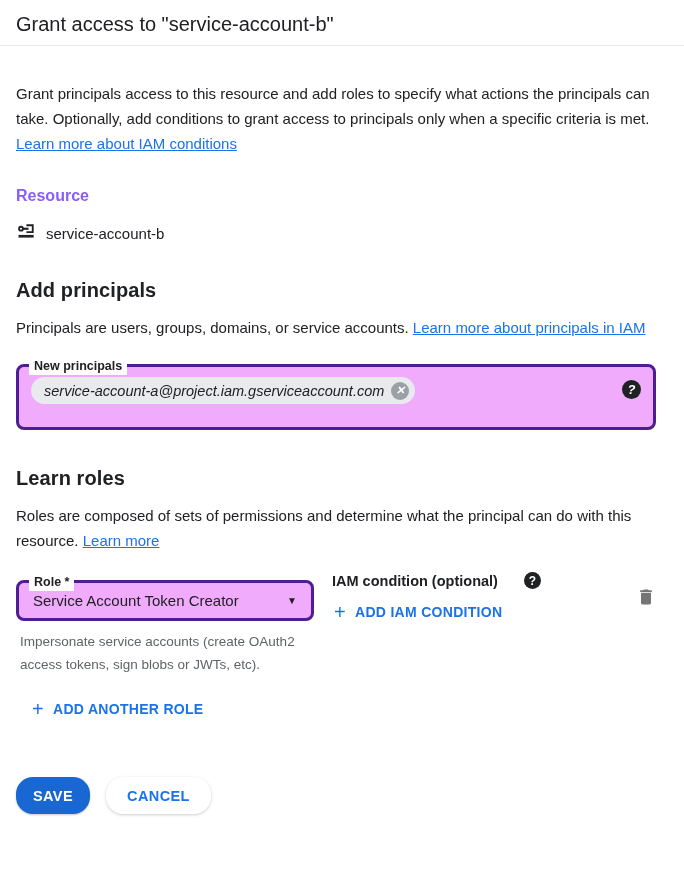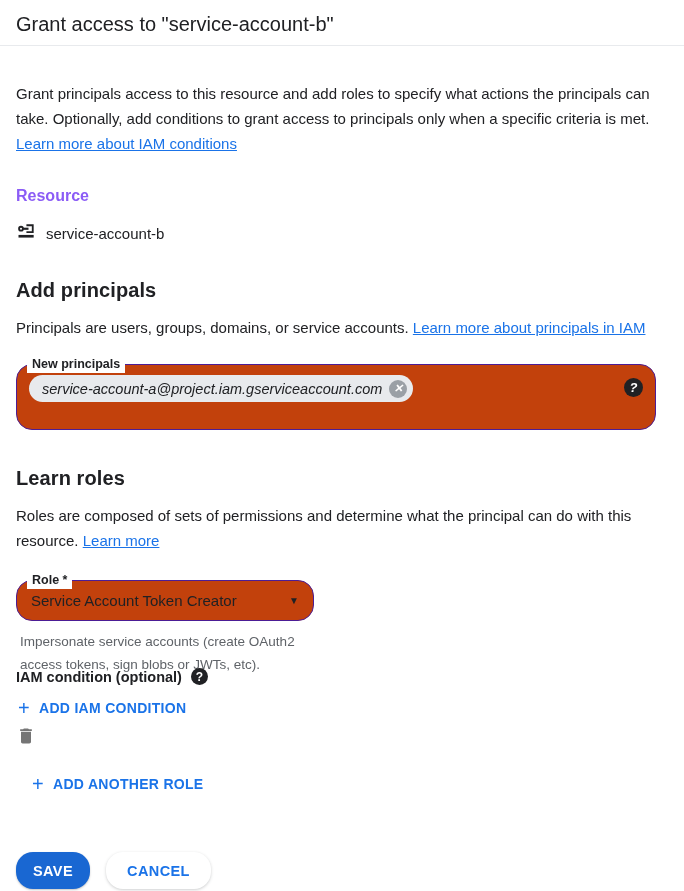--- a/index.html
+++ b/index.html
@@ -30,23 +30,23 @@
   .resource-row { display: flex; align-items: flex-end; gap: 10px; margin-top: 17px; }
   .resource-name { font-size: 15px; color: #202124; }
 
   .section-heading-lg { font-size: 20px; font-weight: 700; margin: 37px 0 0; color: #202124; letter-spacing: 0.1px; }
 
   .principals-desc { margin-top: 13px; }
 
   
   .outlined-field {
     position: relative;
-    border: 1px solid #4c1d95;
-    border-radius: 16px;
-    background: #c2410c;
+    border: 3px solid #4c1d95;
+    border-radius: 8px;
+    background: #f0abfc;
   }
   .notch-label {
     position: absolute; top: -9px; left: 10px;
     background: #fff; padding: 0 5px;
     font-size: 12.5px; font-weight: 700; color: #202124;
     line-height: 17px; white-space: nowrap;
   }
   .principals-field {
     margin-top: 24px; max-width: 640px; height: 66px;
     padding: 10px 12px;
@@ -67,35 +67,35 @@
   .help-badge {
     width: 19px; height: 19px; border-radius: 50%;
     background: #202124; color: #ffffff;
     display: inline-flex; align-items: center; justify-content: center;
     font-size: 13px; font-weight: 700; cursor: pointer; flex: none;
     margin-top: 3px;
   }
 
   .roles-desc { margin-top: 13px; }
 
-  .role-row { display: flex; align-items: flex-start; margin-top: 27px; max-width: 640px; flex-direction: column; }
+  .role-row { display: flex; align-items: flex-start; margin-top: 27px; max-width: 640px; }
   .role-col { width: 298px; flex: none; margin-right: 18px; }
   .role-select {
     height: 41px; display: flex; align-items: center;
     padding: 0 14px; cursor: pointer;
   }
   .role-value { font-size: 15px; color: #202124; flex: 1; }
   .dropdown-arrow { font-size: 10px; color: #202124; margin-left: 8px; }
   .role-helper {
     margin: 9px 0 0 4px; font-size: 13.5px; line-height: 23px;
     color: #5f6368; width: 282px;
   }
 
   .condition-col { flex: 1; margin-top: -8px; }
-  .condition-label-row { display: flex; align-items: center; gap: 9px; }
+  .condition-label-row { display: flex; align-items: center; gap: 26px; }
   .condition-label { font-size: 14.5px; font-weight: 700; color: #202124; }
   .condition-label-row .help-badge { width: 17px; height: 17px; font-size: 12px; margin-top: 0; }
   .text-button {
     display: inline-flex; align-items: center; gap: 9px;
     color: #1a73e8; font-size: 14px; font-weight: 700;
     letter-spacing: 0.3px; cursor: pointer; background: none; border: none;
     font-family: "Liberation Sans", sans-serif; padding: 0;
   }
   .plus-glyph { font-size: 20px; font-weight: 400; line-height: 18px; }
   .add-condition { margin: 14px 0 0 2px; }

